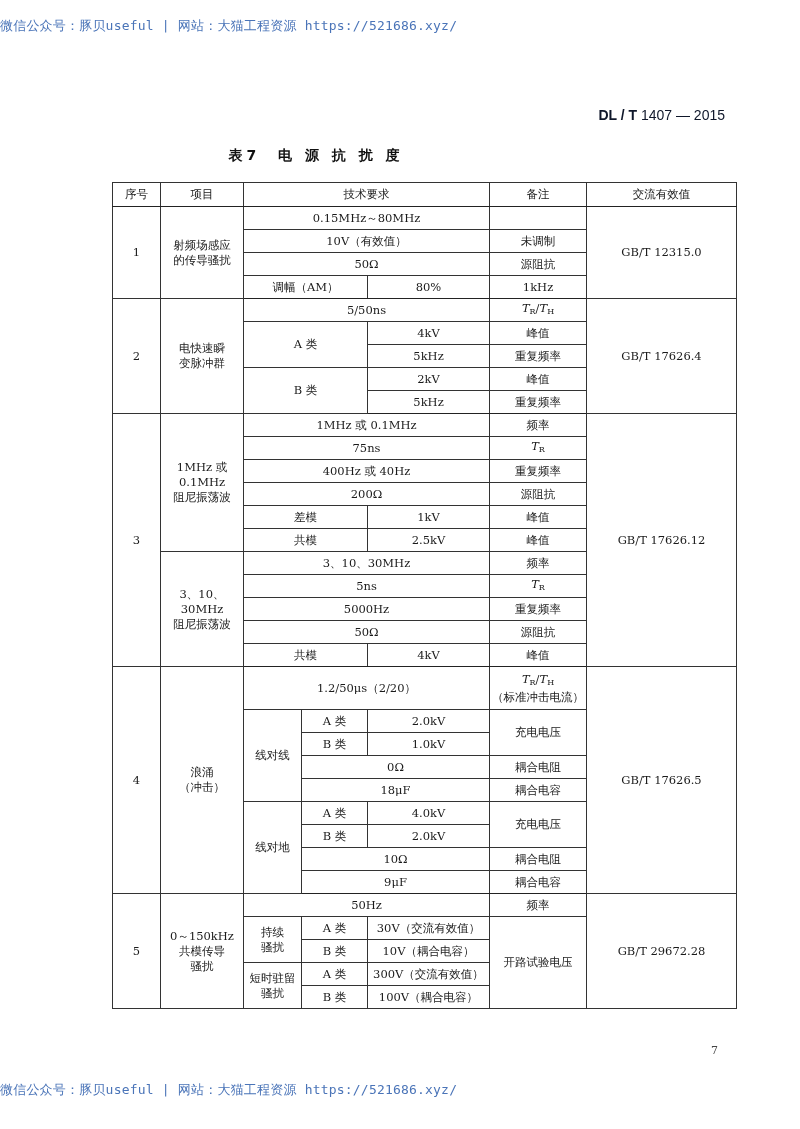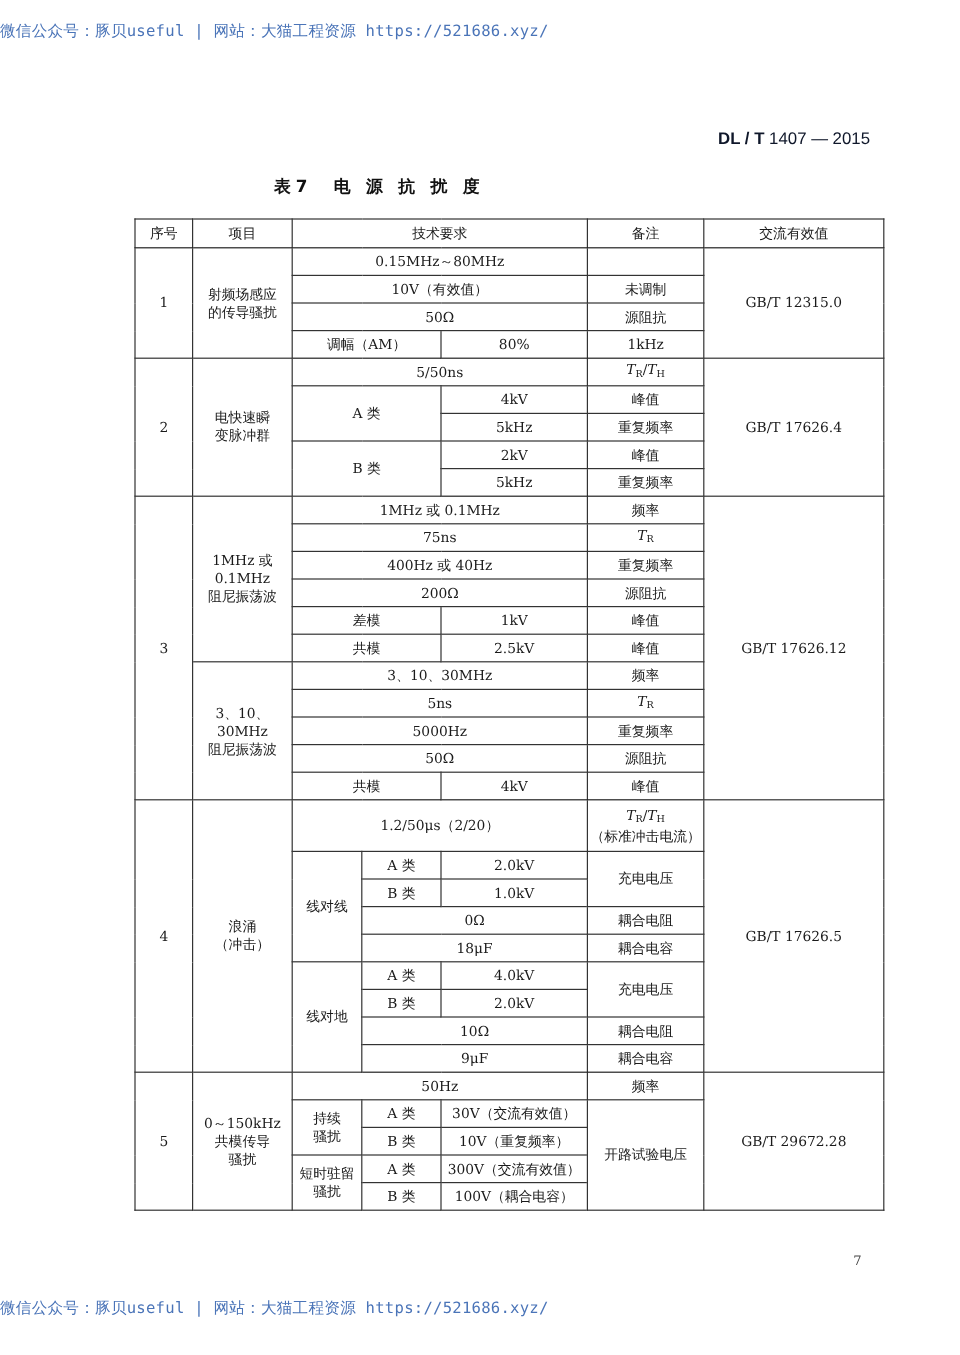--- a/index.html
+++ b/index.html
@@ -251,21 +251,21 @@
     <td rowspan="2">
       <div>持续</div>
       <div>骚扰</div>
     </td>
     <td>A 类</td>
     <td>30V（交流有效值）</td>
     <td rowspan="4">开路试验电压</td>
   </tr>
   <tr>
     <td>B 类</td>
-    <td>10V（重复频率）</td>
+    <td>10V（耦合电容）</td>
   </tr>
   <tr>
     <td rowspan="2">
       <div>短时驻留</div>
       <div>骚扰</div>
     </td>
     <td>A 类</td>
     <td>300V（交流有效值）</td>
   </tr>
   <tr>

